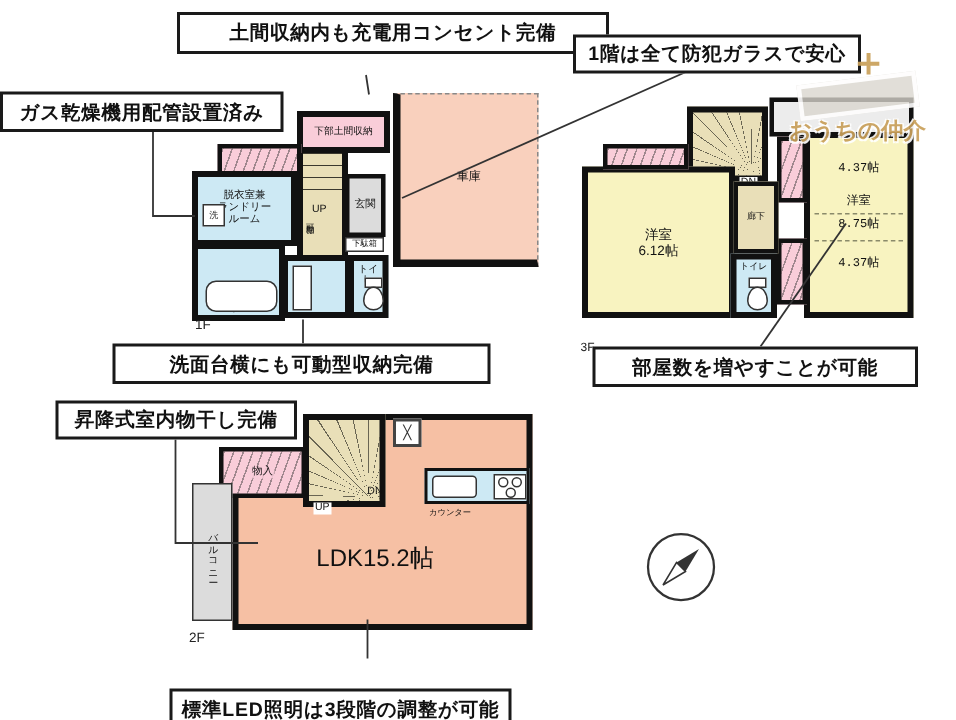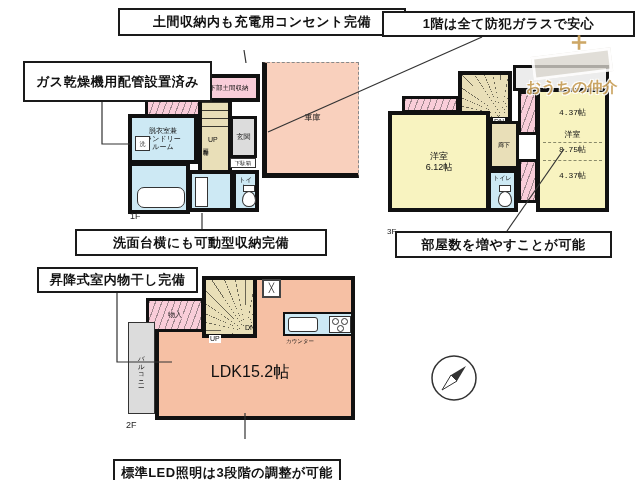--- a/index.html
+++ b/index.html
@@ -37,22 +37,22 @@
   <path d="M244,50 L246,63" stroke="#333" stroke-width="1.2" fill="none"></path>
   <path d="M482,37 L268,132" stroke="#333" stroke-width="1.2" fill="none"></path>
   <path d="M102,88 L102,144 L130,144" stroke="#333" stroke-width="1.2" fill="none"></path>
   <path d="M202,229 L202,213" stroke="#333" stroke-width="1.2" fill="none"></path>
   <path d="M117,293 L117,362 L172,362" stroke="#333" stroke-width="1.2" fill="none"></path>
   <path d="M245,439 L245,413" stroke="#333" stroke-width="1.2" fill="none"></path>
   <path d="M507,231 L564,149" stroke="#333" stroke-width="1.2" fill="none"></path>
 </svg>
 
 <div class="note" style="left:118px;top:8px;width:288px;height:28px;">土間収納内も充電用コンセント完備</div>
-<div class="note" style="left:382px;top:11px;width:253px;height:26px;">1階は全て防犯ガラスで安心</div>
-<div class="note" style="left:23px;top:61px;width:189px;height:41px;">ガス乾燥機用配管設置済み</div>
+<div class="note" style="left:382px;top:23px;width:192px;height:26px;">1階は全て防犯ガラスで安心</div>
+<div class="note" style="left:0;top:61px;width:189px;height:27px;">ガス乾燥機用配管設置済み</div>
 <div class="note" style="left:75px;top:229px;width:252px;height:27px;">洗面台横にも可動型収納完備</div>
 <div class="note" style="left:37px;top:267px;width:161px;height:26px;">昇降式室内物干し完備</div>
 <div class="note" style="left:113px;top:439px;width:228px;height:28px;margin-top:20px;">標準LED照明は3段階の調整が可能</div>
 <div class="note" style="left:395px;top:231px;width:217px;height:27px;">部屋数を増やすことが可能</div>
 
 <div class="abs" style="left:126px;top:58px;width:232px;height:162px;">
   <div class="room peach" style="left:136px;top:4px;width:97px;height:116px;border-left:5px solid #111;border-bottom:5px solid #111;border-top:1px dashed #888;border-right:1px dashed #888;">
     <span class="t8">車庫</span>
   </div>
   <div class="room pink wall4" style="left:72px;top:16px;width:62px;height:28px;">

